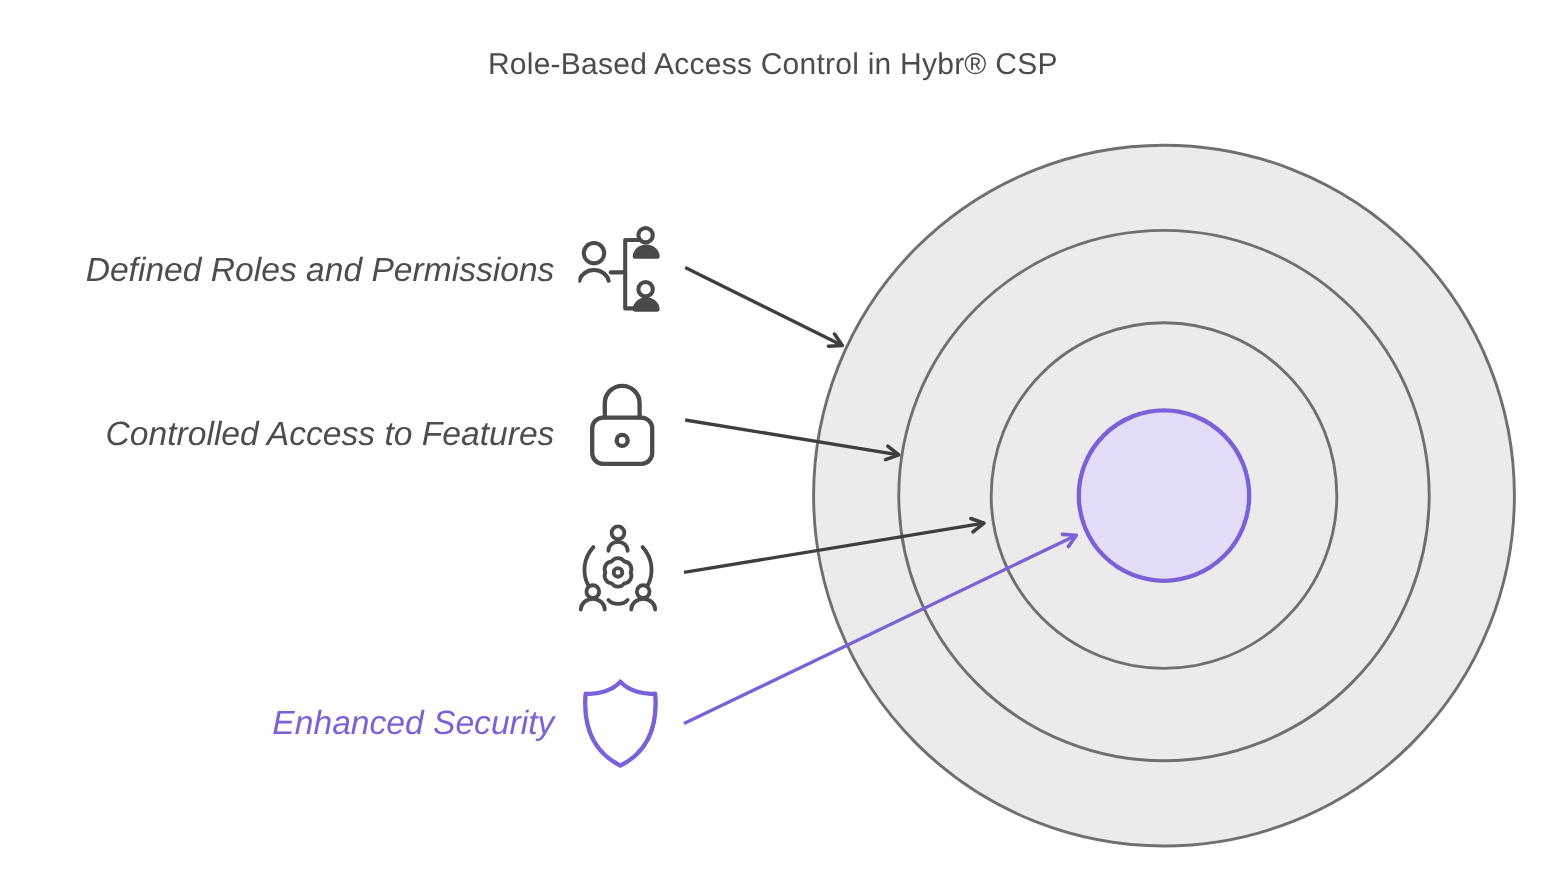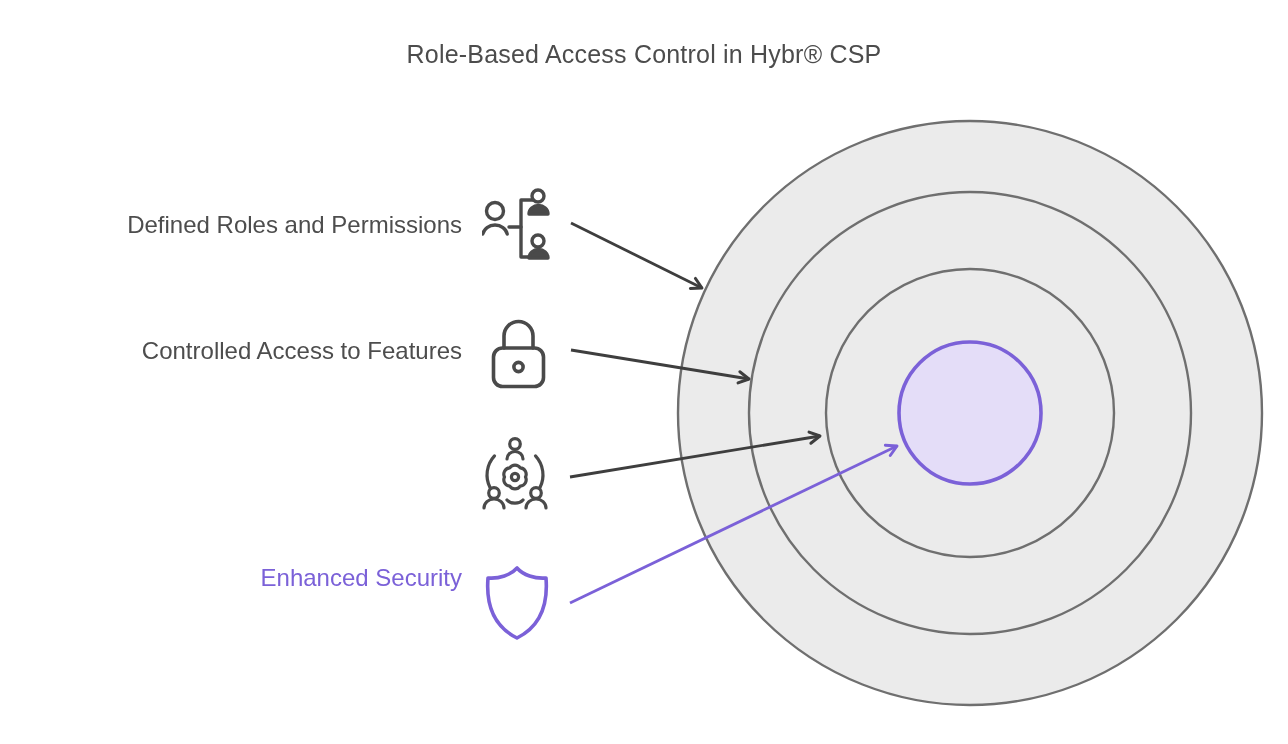--- a/index.html
+++ b/index.html
@@ -29,29 +29,30 @@
   }
   .overlay {
     position: absolute;
     top: 0;
     left: 0;
   }
   .item-label {
     position: absolute;
     right: 826px;
     white-space: nowrap;
-    font-size: 24px;
+    font-size: 28px;
     line-height: 30px;
     color: #4d4d4d;
+    font-style: italic;
   }
   .item-label.accent { color: #7b61d8; }
   .label-0 { top: 210px; }
-  .label-1 { top: 336px; }
+  .label-1 { top: 347px; }
   .label-2 { top: 462px; }
-  .label-3 { top: 563px; }
+  .label-3 { top: 588px; }
   .icon { position: absolute; }
   .icon-0 { left: 482px; top: 187px; }
   .icon-1 { left: 490px; top: 315px; }
   .icon-2 { left: 479px; top: 436px; }
   .icon-3 { left: 483px; top: 565px; }
 </style>
 </head>
 <body>
 
 <div class="stage">

